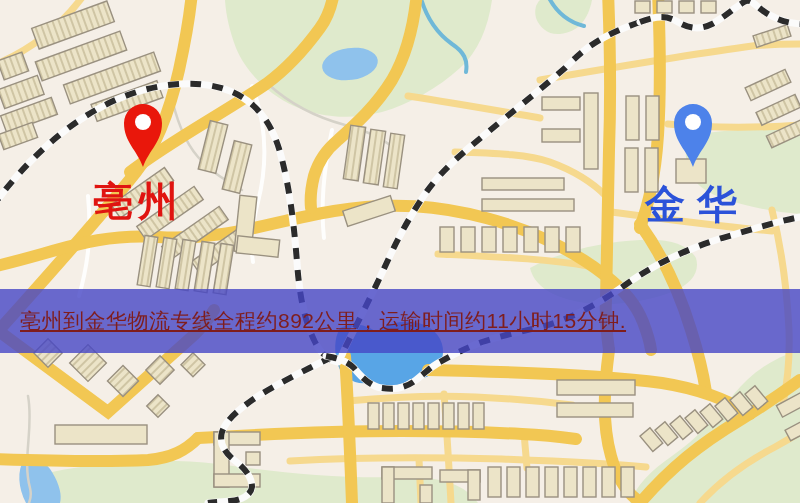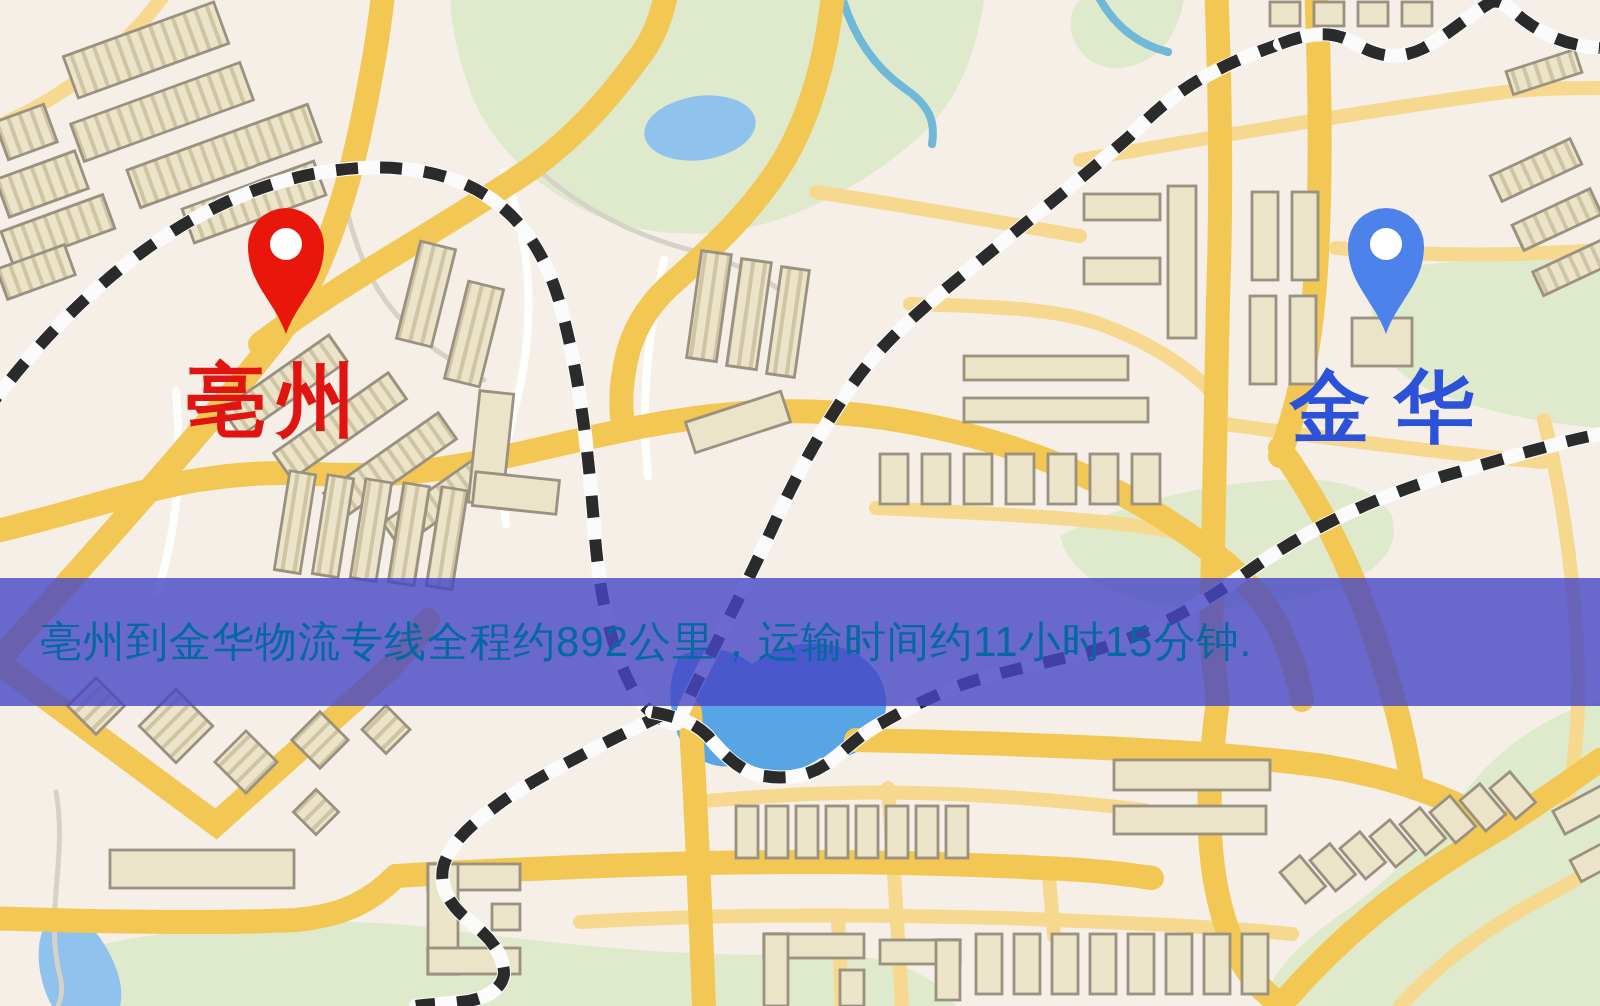--- a/index.html
+++ b/index.html
@@ -256,16 +256,16 @@
 
   <svg class="pin pin-dest" viewBox="0 0 46 72">
     <path d="M23,67 C17,50 4,42 4,23 A19,19 0 1 1 42,23 C42,42 29,50 23,67 Z" fill="#4d82ea"></path>
     <circle cx="23" cy="22" r="8" fill="#ffffff"></circle>
   </svg>
 
   <div class="pin-label label-origin" style="color: rgb(224, 20, 16);">亳州</div>
   <div class="pin-label label-dest" style="color: rgb(43, 82, 217);">金华</div>
 
   <div class="banner" style="background: rgba(70, 70, 197, 0.8);">
-    <span class="banner-text" style="color: #0369a1;">亳州到金华物流专线全程约892公里，运输时间约11小时15分钟.</span>
+    <span class="banner-text" style="color: #7f1d1d; text-decoration: underline;">亳州到金华物流专线全程约892公里，运输时间约11小时15分钟.</span>
   </div>
 
 </div>
 
 </body></html>

